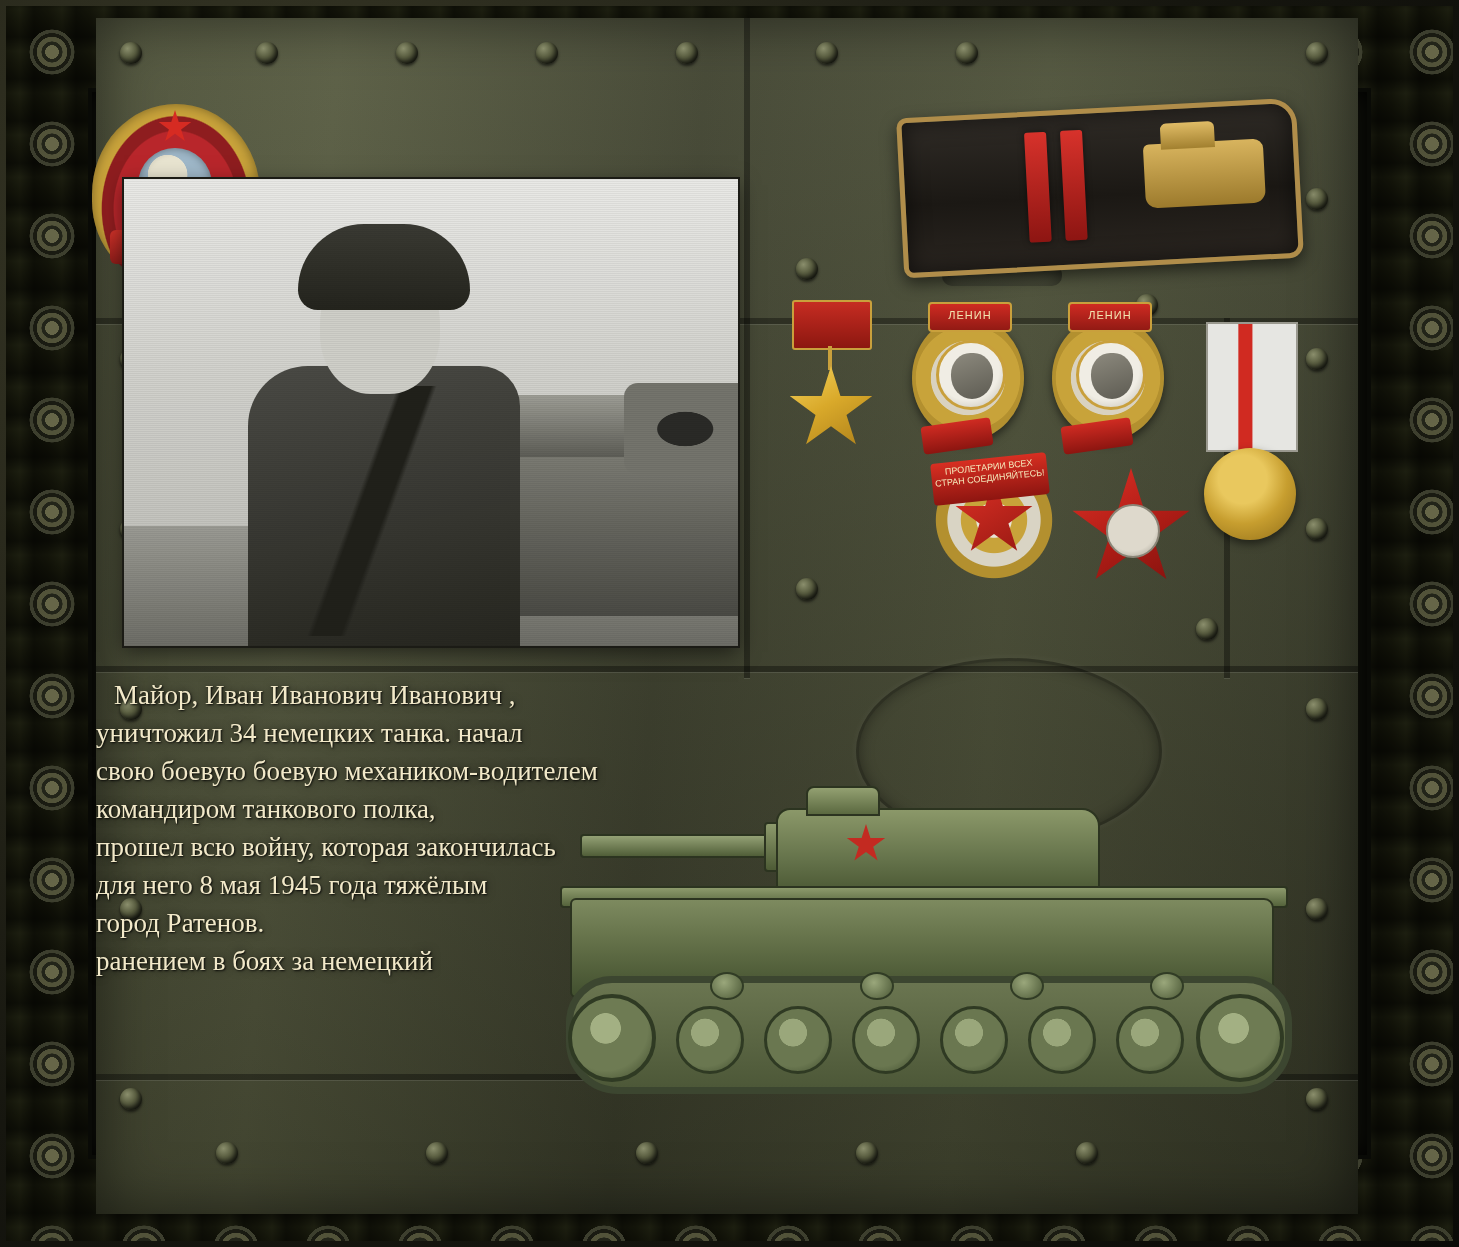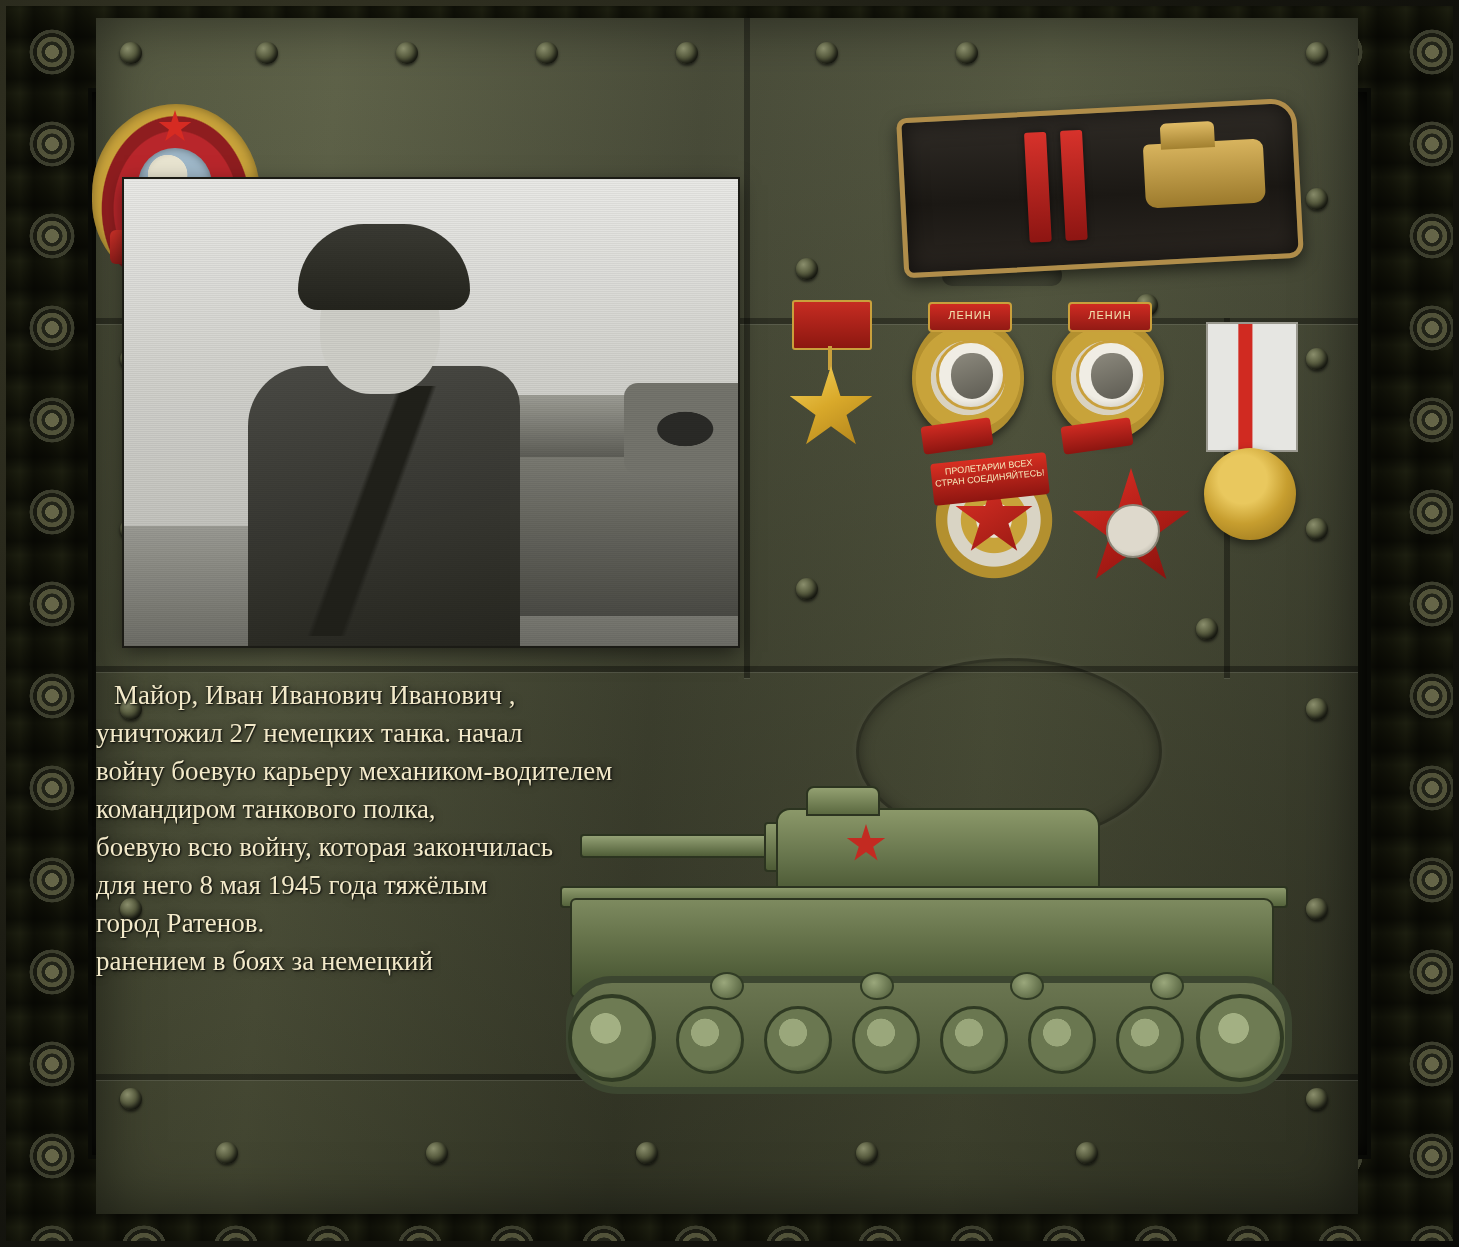--- a/index.html
+++ b/index.html
@@ -541,22 +541,22 @@
     <div class="wheel" style="left:556px;"></div>
     <div class="drive" style="left:636px;"></div>
     <div class="toproller" style="left:150px;"></div>
     <div class="toproller" style="left:300px;"></div>
     <div class="toproller" style="left:450px;"></div>
     <div class="toproller" style="left:590px;"></div>
   </div>
 
   <div class="caption">
     <p class="lead">  Майор, Иван Иванович Иванович ,</p>
-    <p>уничтожил 27 немецких танка. начал</p>
-    <p>войну боевую карьеру механиком-водителем</p>
+    <p>уничтожил 34 немецких танка. начал</p>
+    <p>свою боевую боевую механиком-водителем</p>
     <p>командиром танкового полка,</p>
-    <p>боевую всю войну, которая закончилась</p>
+    <p>прошел всю войну, которая закончилась</p>
     <p>для него 8 мая 1945 года тяжёлым</p>
     <p>город Ратенов.</p>
     <p>ранением в боях за немецкий</p>
   </div>
 
 </div>
 
 </body></html>

